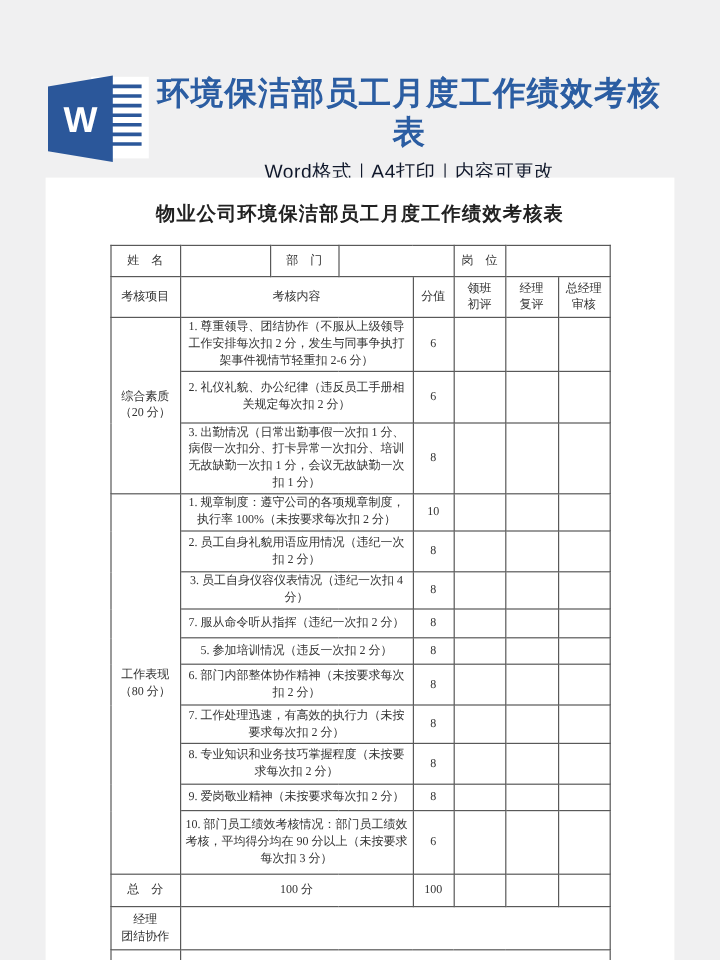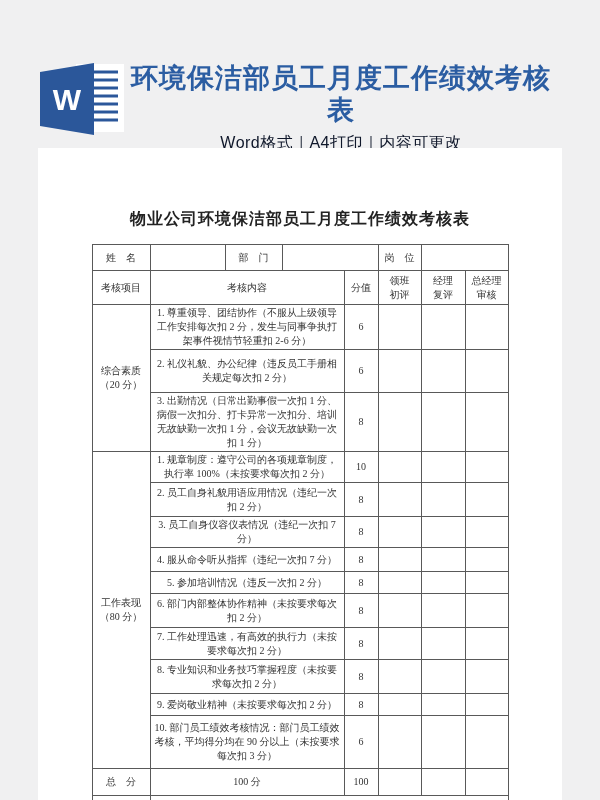--- a/index.html
+++ b/index.html
@@ -39,21 +39,21 @@
   }
   
   .doc-page{
     position:absolute;
     left:38px;top:148px;
     width:524px;height:652px;
     background:#ffffff;
     overflow:hidden;
   }
   .doc-title{
-    margin-top:60px;
+    margin-top:20px;
     text-align:center;
     font-family:"Liberation Serif","DejaVu Serif",serif;
     font-size:16px;
     font-weight:bold;
     color:#222222;
     letter-spacing:1px;
     line-height:22px;
   }
   table.appraisal{
     margin:14px auto 0 auto;
@@ -178,28 +178,28 @@
       <td></td>
     </tr>
     <tr class="h33">
       <td colspan="3" class="content">2. 员工自身礼貌用语应用情况（违纪一次扣 2 分）</td>
       <td>8</td>
       <td></td>
       <td></td>
       <td></td>
     </tr>
     <tr class="h25">
-      <td colspan="3" class="content">3. 员工自身仪容仪表情况（违纪一次扣 7 分）</td>
+      <td colspan="3" class="content">3. 员工自身仪容仪表情况（违纪一次扣 4 分）</td>
       <td>8</td>
       <td></td>
       <td></td>
       <td></td>
     </tr>
     <tr class="h24">
-      <td colspan="3" class="content">4. 服从命令听从指挥（违纪一次扣 7 分）</td>
+      <td colspan="3" class="content">7. 服从命令听从指挥（违纪一次扣 2 分）</td>
       <td>8</td>
       <td></td>
       <td></td>
       <td></td>
     </tr>
     <tr class="h22">
       <td colspan="3" class="content">5. 参加培训情况（违反一次扣 2 分）</td>
       <td>8</td>
       <td></td>
       <td></td>

